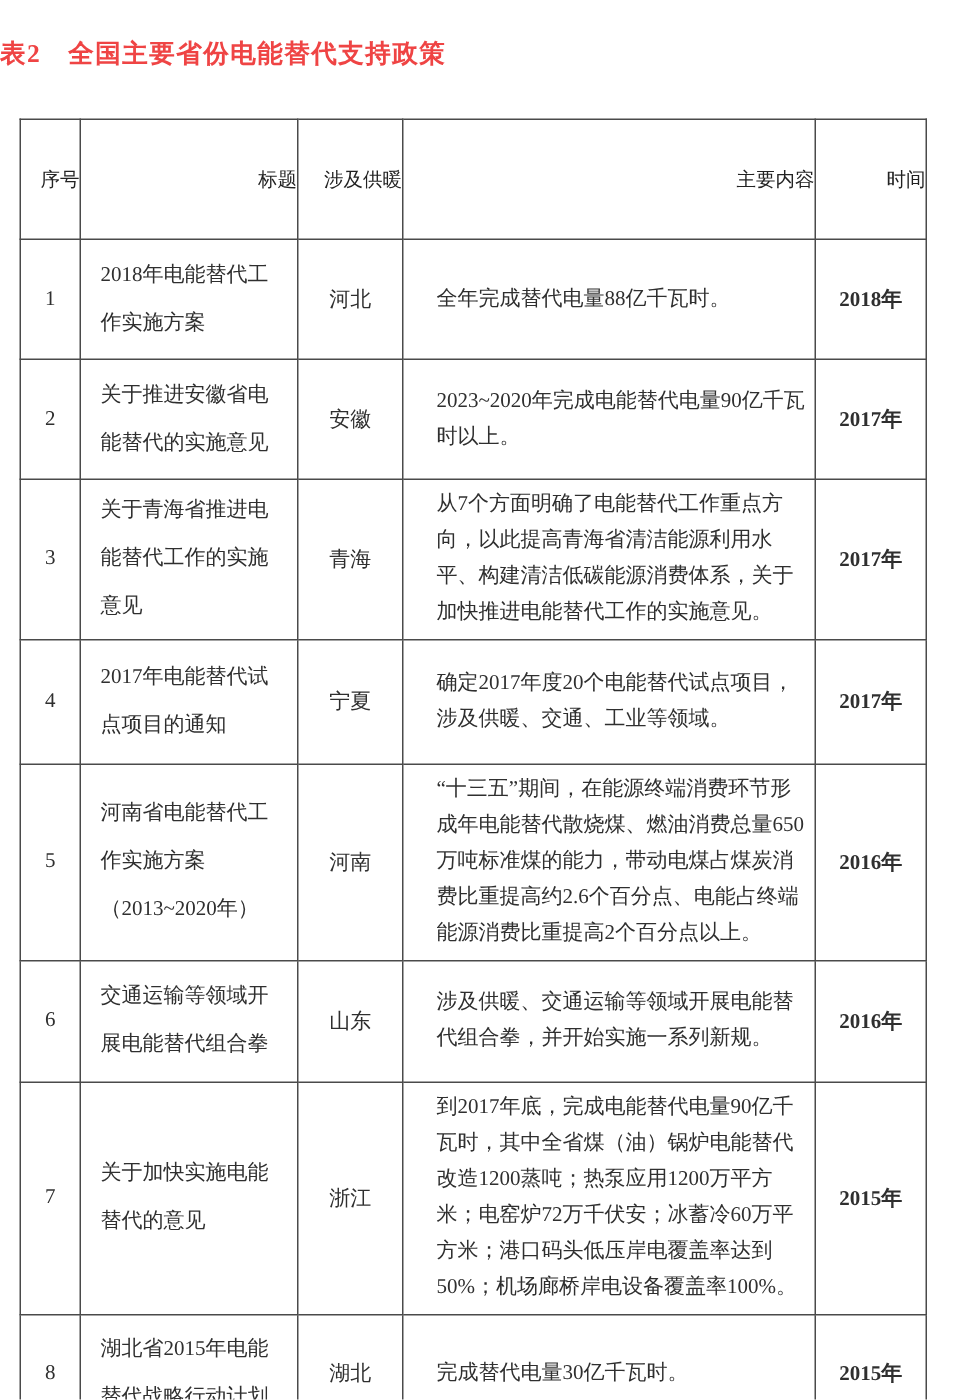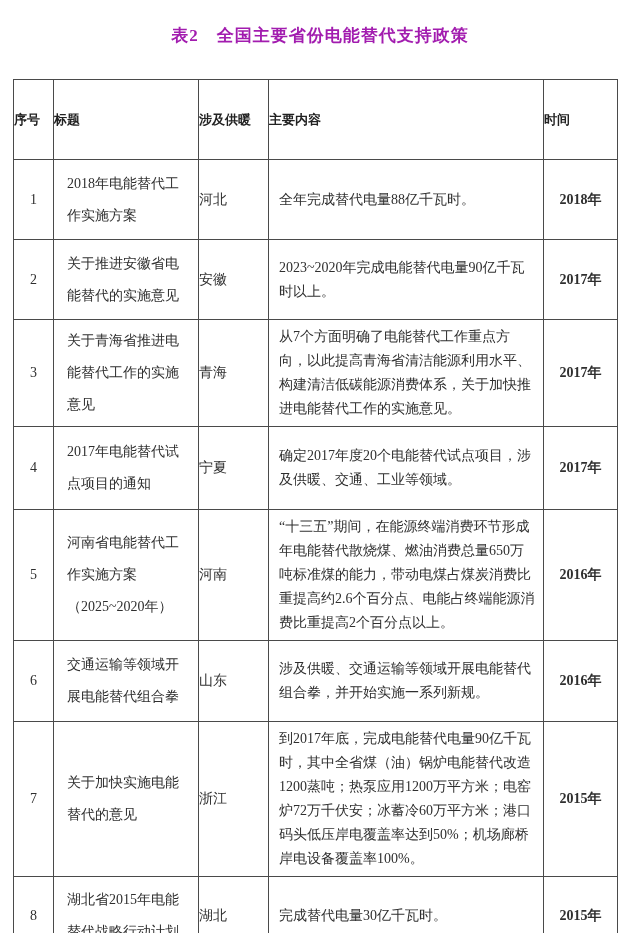--- a/index.html
+++ b/index.html
@@ -11,24 +11,24 @@
     color: #2f2f2f;
     overflow: hidden;
   }
   .page {
     width: 640px;
     height: 933px;
     padding-top: 24px;
     background: #ffffff;
   }
   .doc-title {
-    text-align: center;
+    text-align: left;
     font-size: 17px;
     font-weight: bold;
-    color: #a21caf;
+    color: #ef4444;
     letter-spacing: 1px;
     margin-bottom: 32px;
   }
   table.policy {
     margin-left: 13px;
     width: 604px;
     border-collapse: collapse;
     table-layout: fixed;
   }
   table.policy col.w-index   { width: 40px; }
@@ -38,34 +38,34 @@
   table.policy col.w-time    { width: 74px; }
 
   table.policy th, table.policy td {
     border: 1px solid #4a4a4a;
     vertical-align: middle;
     font-size: 14px;
     background: #ffffff;
   }
   thead tr { height: 80px; }
   table.policy th {
-    font-weight: bold;
+    font-weight: normal;
     font-size: 13px;
-    text-align: left;
+    text-align: right;
     color: #222222;
   }
   td.c-index { text-align: center; font-size: 12.5px; }
   td.c-title {
     padding: 4px 8px 4px 13px;
     line-height: 32px;
     text-align: left;
   }
-  td.c-prov { }
+  td.c-prov { text-align: center; }
   td.c-content {
-    padding: 5px 6px 5px 10px;
+    padding: 5px 6px 5px 22px;
     font-size: 12px;
     line-height: 24px;
     text-align: left;
   }
   td.c-time { text-align: center; font-size: 12.5px; font-weight: bold; }
 
   
   tbody tr:nth-child(1) { height: 80px; }
   tbody tr:nth-child(2) { height: 80px; }
   tbody tr:nth-child(3) { height: 95px; }
@@ -123,21 +123,21 @@
       </tr>
       <tr>
         <td class="c-index">4</td>
         <td class="c-title">2017年电能替代试点项目的通知</td>
         <td class="c-prov">宁夏</td>
         <td class="c-content">确定2017年度20个电能替代试点项目，涉及供暖、交通、工业等领域。</td>
         <td class="c-time">2017年</td>
       </tr>
       <tr>
         <td class="c-index">5</td>
-        <td class="c-title">河南省电能替代工作实施方案（2025~2020年）</td>
+        <td class="c-title">河南省电能替代工作实施方案（2013~2020年）</td>
         <td class="c-prov">河南</td>
         <td class="c-content">“十三五”期间，在能源终端消费环节形成年电能替代散烧煤、燃油消费总量650万吨标准煤的能力，带动电煤占煤炭消费比重提高约2.6个百分点、电能占终端能源消费比重提高2个百分点以上。</td>
         <td class="c-time">2016年</td>
       </tr>
       <tr>
         <td class="c-index">6</td>
         <td class="c-title">交通运输等领域开展电能替代组合拳</td>
         <td class="c-prov">山东</td>
         <td class="c-content">涉及供暖、交通运输等领域开展电能替代组合拳，并开始实施一系列新规。</td>
         <td class="c-time">2016年</td>

